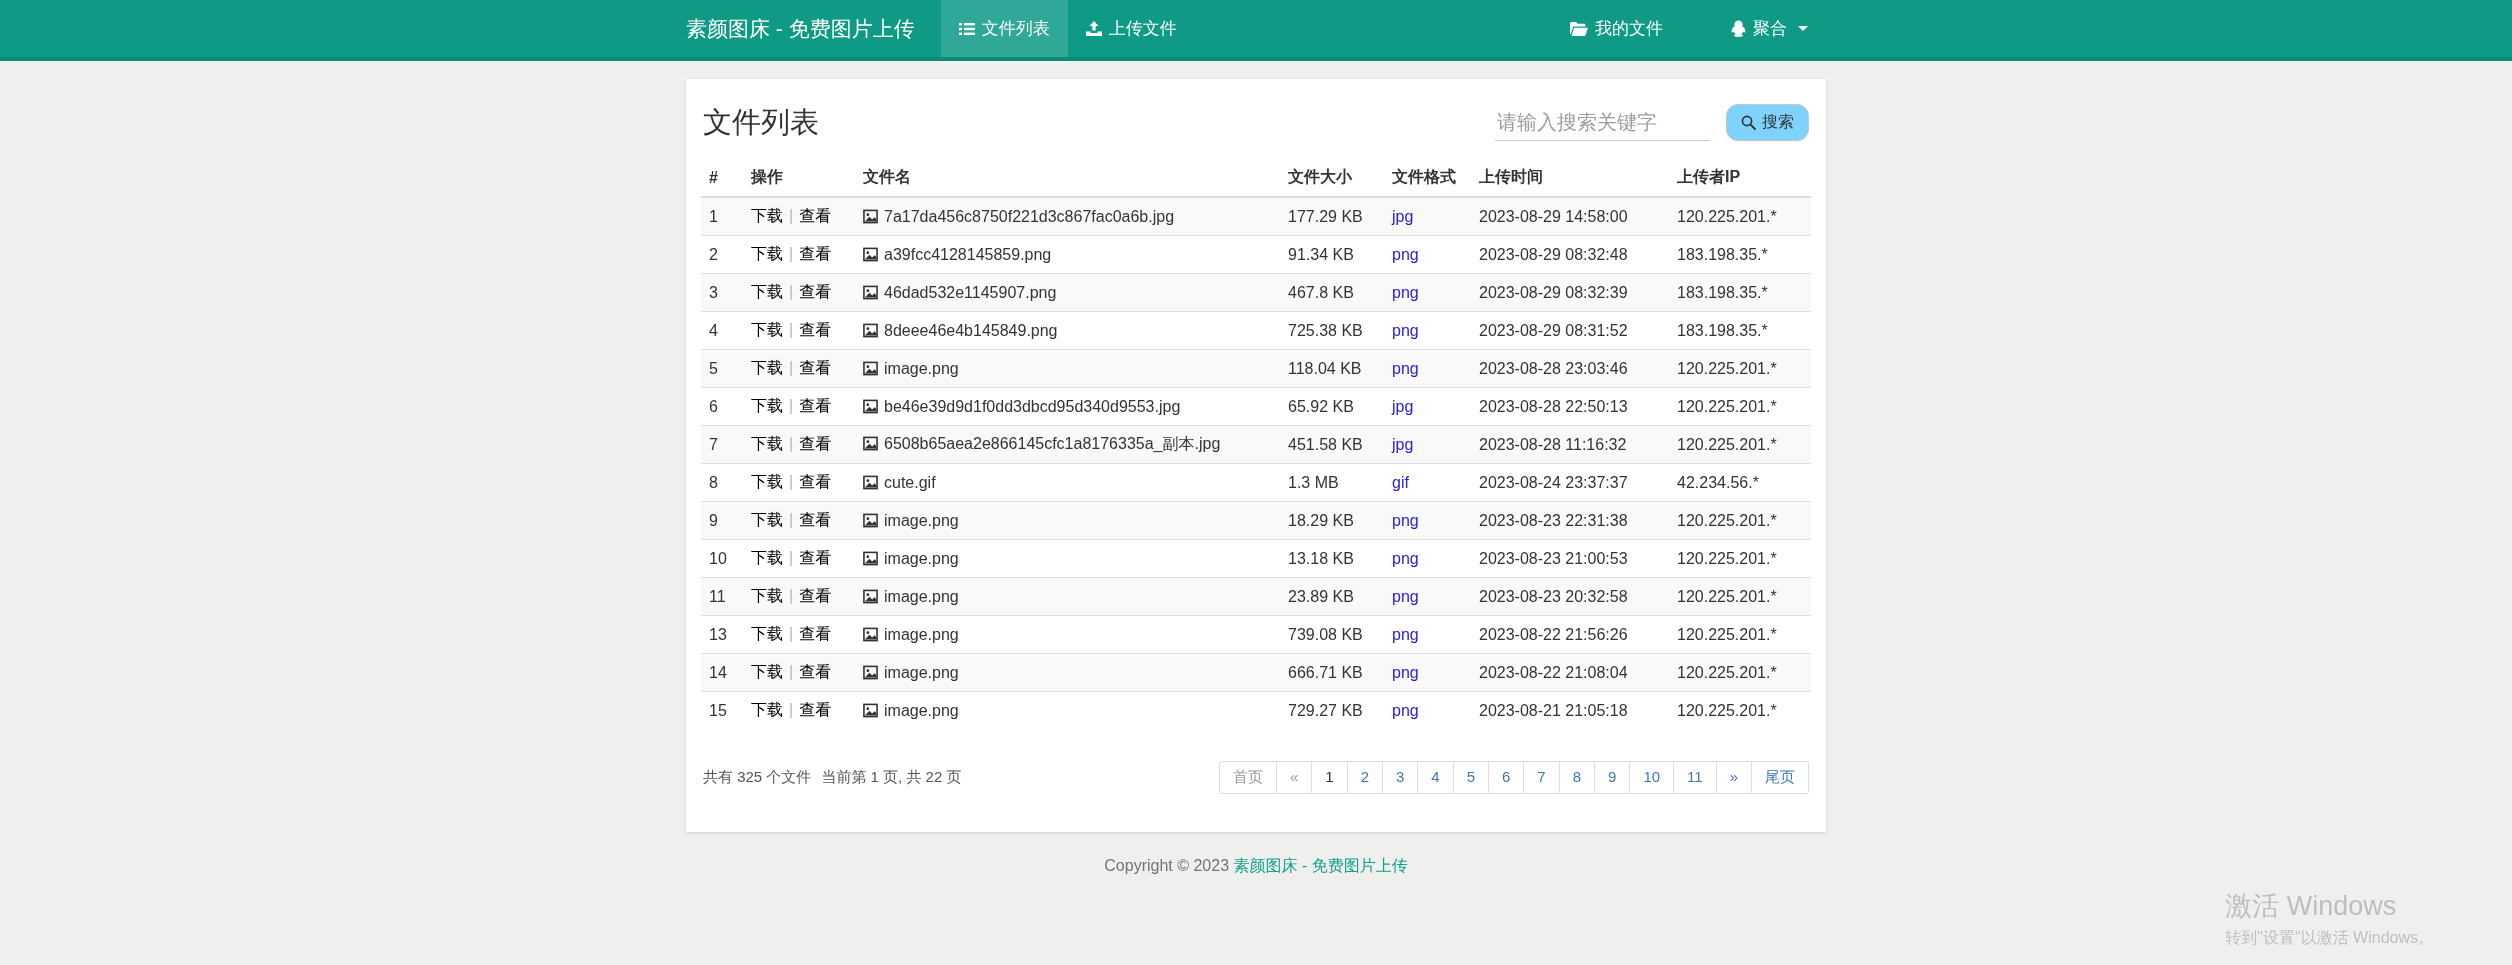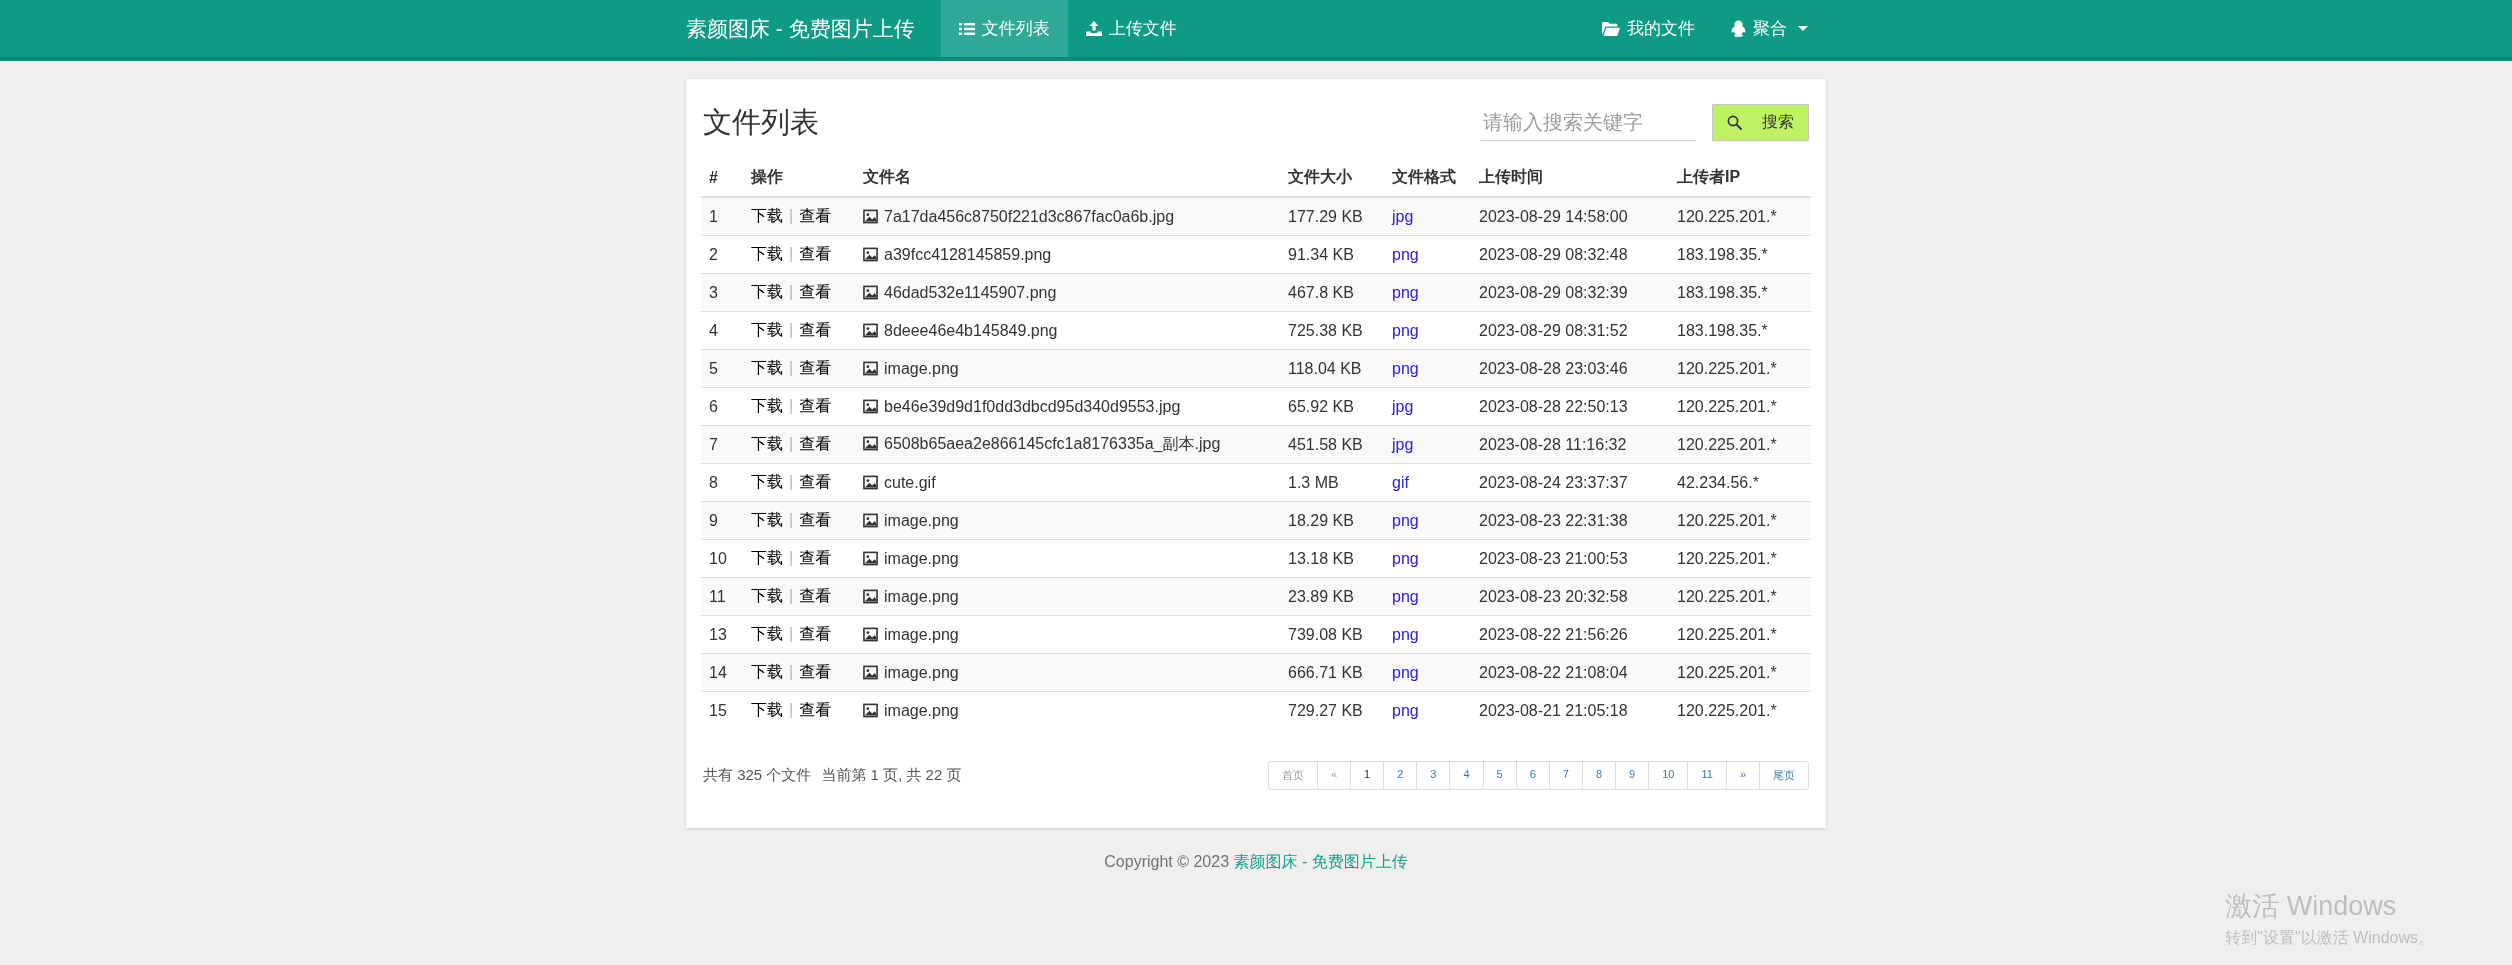--- a/index.html
+++ b/index.html
@@ -17,21 +17,21 @@
   }
   .nav-container {
     width:1140px; margin:0 auto; height:57px;
     display:flex; align-items:stretch;
   }
   .brand {
     color:#fff; font-size:21px; display:flex; align-items:center;
     padding-right:26px; white-space:nowrap;
   }
   .nav-left, .nav-right { display:flex; align-items:stretch; }
-  .nav-right { margin-left:auto; }
+  .nav-right { margin-left:auto;gap:32px; }
   .nav-item {
     display:flex; align-items:center; gap:7px; color:#fff; font-size:17px;
     padding:0 18px; white-space:nowrap; cursor:pointer;
   }
   .nav-item.active { background:rgba(255,255,255,0.14); }
   .nav-item svg { display:block; }
   .caret {
     display:inline-block; width:0; height:0; margin-left:4px;
     border-left:5px solid transparent; border-right:5px solid transparent;
     border-top:5px solid #fff;
@@ -49,22 +49,22 @@
   }
   .page-title { font-size:29px; font-weight:400; color:#333; }
   .search-group { display:flex; align-items:center; gap:16px; padding-bottom:2px; }
   .search-input {
     width:215px; border:none; border-bottom:1px solid #ccc; outline:none;
     font-size:20px; padding:6px 2px; color:#333; background:transparent;
     font-family:inherit;
   }
   .search-input::placeholder { color:#9d9d9d; }
   .search-btn {
-    display:flex; align-items:center; gap:20px;
-    border:1px solid #c5c5c5; background:#bef264; border-radius:1px;
+    display:flex; align-items:center; gap:6px;
+    border:1px solid #c5c5c5; background:#7dd3fc; border-radius:12px;
     font-size:16px; color:#333; padding:7px 14px; cursor:pointer;
     font-family:inherit; box-shadow:0 1px 1px rgba(0,0,0,0.05);
   }
 
   
   table { width:100%; border-collapse:collapse; font-size:16px; }
   thead th {
     text-align:left; font-weight:bold; color:#333;
     padding:6px 8px 8px; border-bottom:2px solid #ddd; white-space:nowrap;
   }
@@ -82,21 +82,21 @@
   
   .card-foot {
     display:flex; align-items:center; justify-content:space-between;
     margin-top:32px; padding:0 2px;
   }
   .summary { font-size:15px; color:#555; }
   .summary span { margin-right:10px; }
   .pagination { display:inline-flex; list-style:none; }
   .pagination li {
     border:1px solid #ddd; background:#fff; margin-left:-1px;
-    padding:6px 13px; font-size:11px; cursor:pointer; color:#3c77b5;
+    padding:6px 13px; font-size:15px; cursor:pointer; color:#3c77b5;
   }
   .pagination li:first-child { border-radius:3px 0 0 3px; margin-left:0; }
   .pagination li:last-child { border-radius:0 3px 3px 0; }
   .pagination li.disabled { color:#999; cursor:default; }
   .pagination li.current { color:#333; cursor:default; }
 
   
   .footer { text-align:center; margin-top:24px; font-size:16px; color:#737373; }
   .footer a { color:#13a18c; }
 

